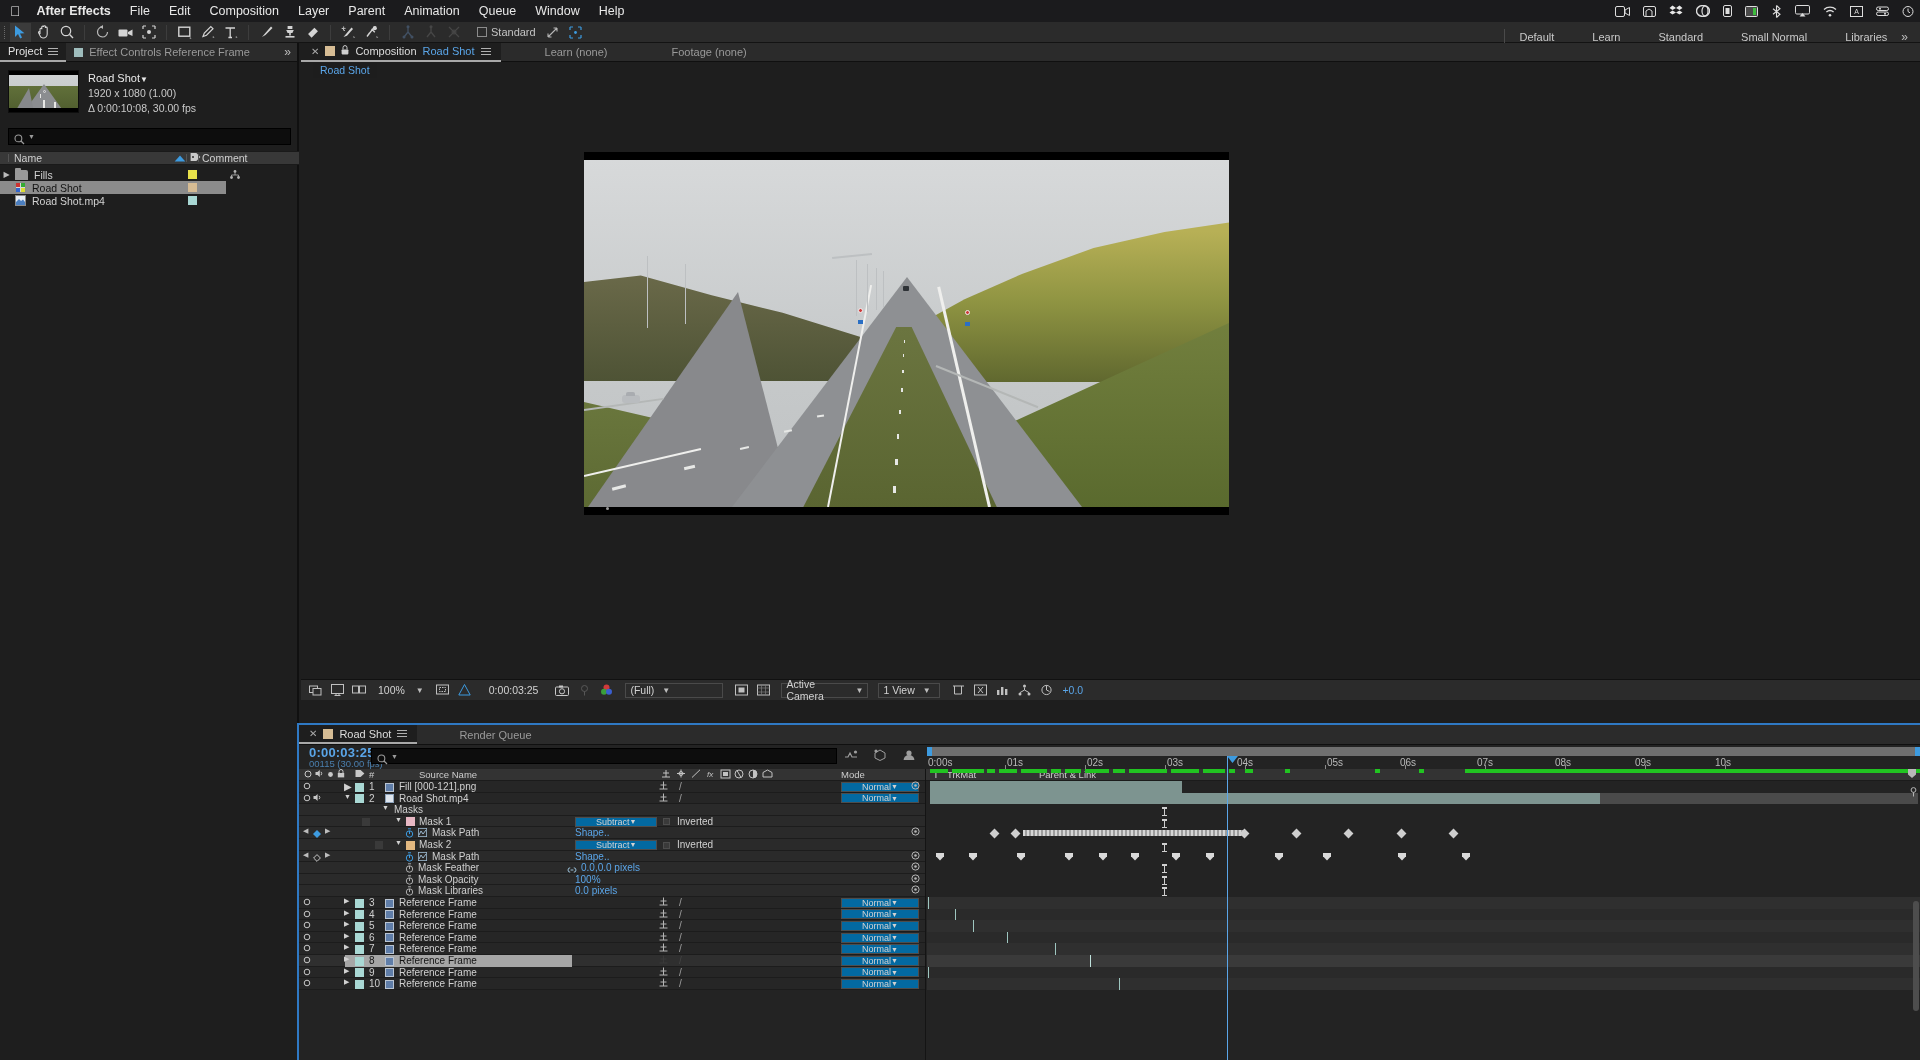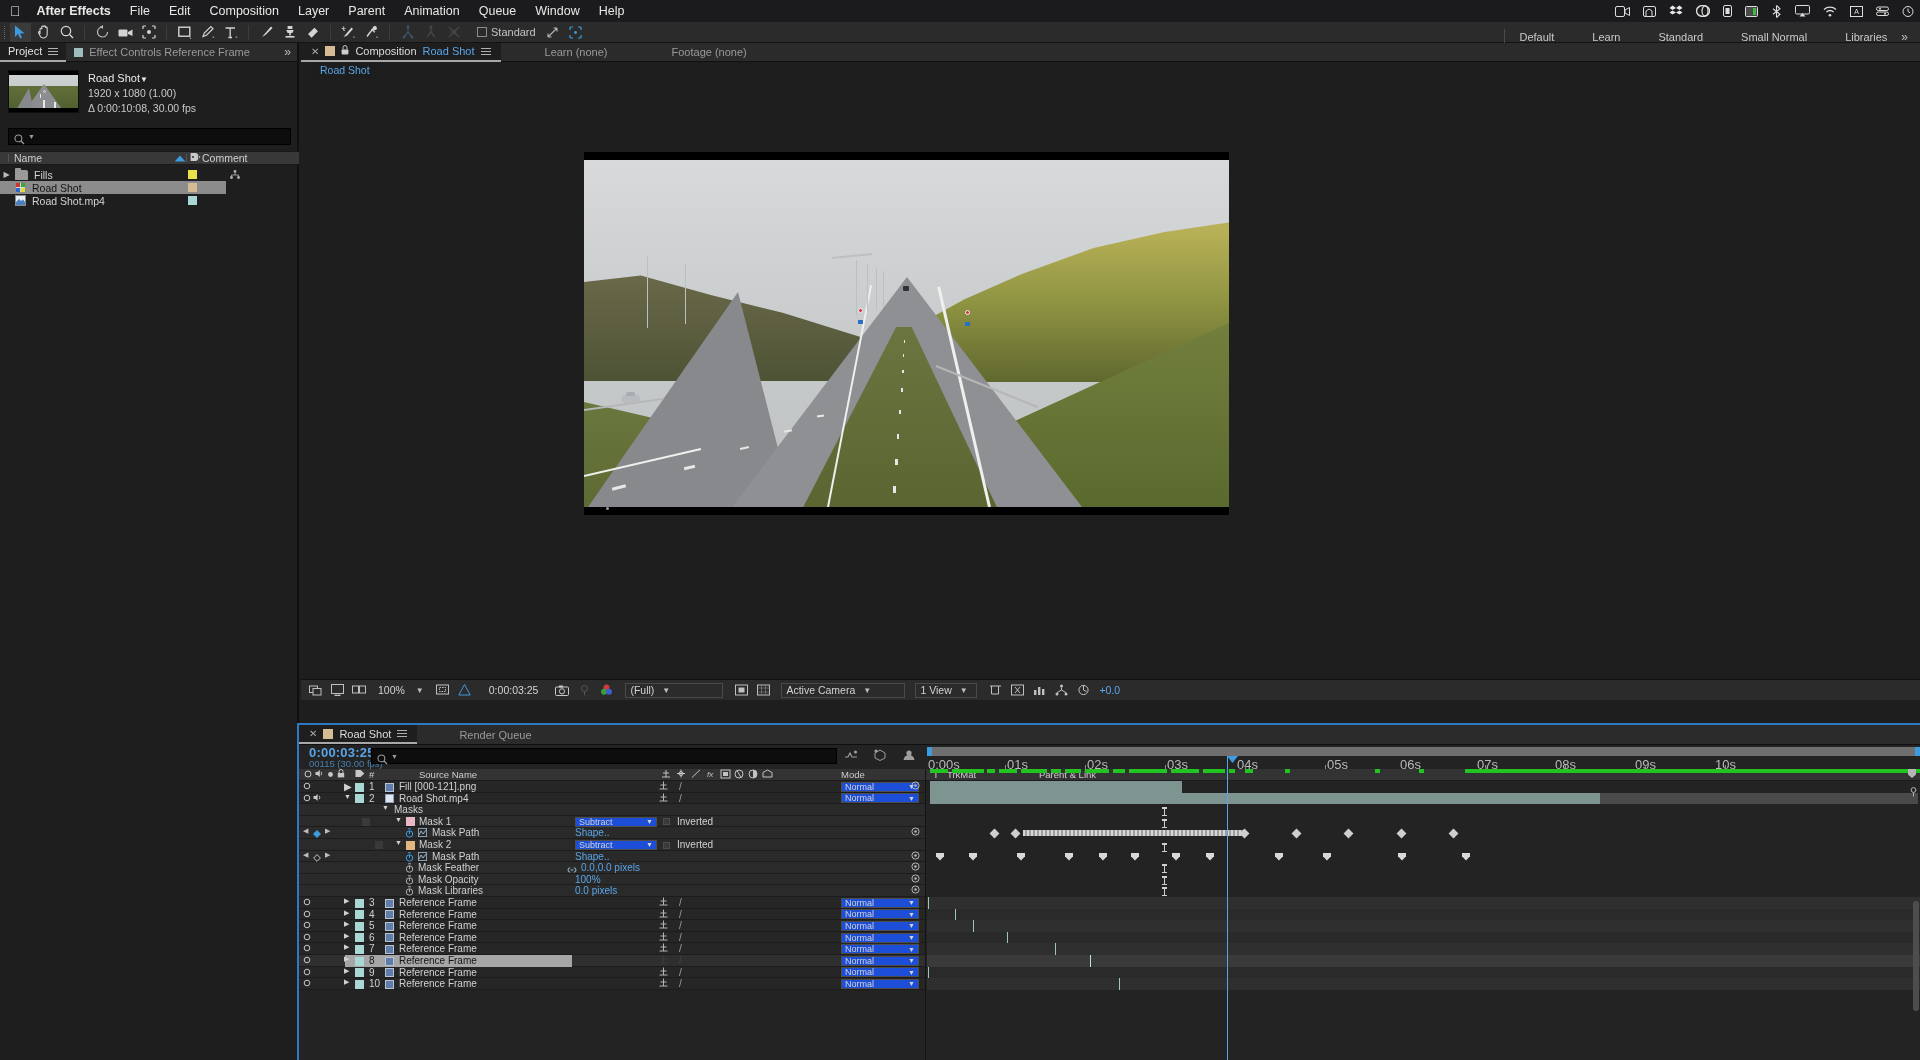--- a/index.html
+++ b/index.html
@@ -202,34 +202,34 @@
     font-size: 10px; color:#d0d0d0; border-bottom:1px solid #1c1c1c;
   }
   .tlrow.alt { background:#2a2a2a; }
   .tlrow.base { background:#262626; }
   .tlrow.selrow { background:#2f2f2f; }
   .tlrow span.c { position:absolute; }
   .lsel { position:absolute; left: 46px; top:0; height: 11.6px; width: 227px; background:#a6a6a6; }
   .lsel-txt { color:#141414 !important; }
   .minisel { width: 9px; height: 9px; display:inline-block; }
   .modesel {
-    position:absolute; background:#1d4ed8; border:1px solid #4d4d4d; height: 10px;
-    display:flex; align-items:center; justify-content:space-between; padding: 0 3px; font-size: 9px; color:#d2d2d2;
+    position:absolute; background:#0369a1; border:1px solid #4d4d4d; height: 10px;
+    display:flex; align-items:center; justify-content:space-between; padding: 0 20px; font-size: 9px; color:#d2d2d2;
   }
   .modesel .chv { font-size: 7px; }
   .layic { width: 9px; height: 9px; background:#5f7da8; border:1px solid #b9c4d2; display:inline-block;}
   .blue { color:#5aa5e8; }
   .tlvdiv { position:absolute; top: 44px; bottom: 0; width:1px; background:#141414; }
 
   
   .ruler { position:absolute; left: 628px; top: 22px; width: 995px; height: 22px; background:#232323;}
   .wa-bar { position:absolute; left: 0; top: 0; height: 9px; background:#6f6f6f; }
   .wa-end { position:absolute; width:5px; height:9px; background:#3d9be0; top:0; }
   .rul-ticks { position:absolute; top: 9px; left:0; right:0; height: 13px; }
-  .rul-ticks b { position:absolute; top:1px; font-size: 13px; font-weight: normal; color:#b9b9b9; }
+  .rul-ticks b { position:absolute; top:1px; font-size: 10px; font-weight: normal; color:#b9b9b9; }
   .rul-ticks i { position:absolute; top: 9px; width:1px; height:4px; background:#8a8a8a; }
   .cti { position:absolute; top: 9px; width: 11px; height: 12px; }
   .ctihead { width:11px; height:7px; background:#3d9be0; clip-path: polygon(0 0, 100% 0, 50% 100%); }
   .playhead { position:absolute; top: 31px; bottom: 0; width:1px; background:#5aa5e8; z-index: 6;}
   .tl-green { position:absolute; left: 628px; top: 44px; height: 4px; }
   .tl-green span { position:absolute; top:0; height:4px; background:#21c421; }
 
   .tbody { position:absolute; left: 628px; top: 56px; width: 995px; bottom: 0; overflow:hidden; }
   .tbar { position:absolute; height: 11.6px; }
   .kf { position:absolute; width:7px; height:7px; background:#cfcfcf; transform: rotate(45deg); }
@@ -731,21 +731,21 @@
               <rect x="0.5" y="1" width="12" height="10" fill="none" stroke="#c0c0c0"></rect>
               <rect x="3.5" y="3.5" width="6" height="5" fill="#c0c0c0"></rect>
             </svg>
           </span>
         <span class="vt-ic">
             <svg width="13" height="12" viewBox="0 0 13 12">
               <rect x="0.5" y="1" width="12" height="10" fill="none" stroke="#c0c0c0"></rect>
               <path d="M0.5 4 H12.5 M0.5 8 H12.5 M4.5 1 V11 M8.5 1 V11" stroke="#7e7e7e" stroke-width="0.7"></path>
             </svg>
           </span>
-        <span class="vselect" style="margin-left:4px;width:124px">
+        <span class="vselect" style="margin-left:4px;width:87px">
           <span>Active Camera</span>
           <span class="chv">▼</span>
         </span>
         <span class="vselect" style="margin-left:4px;width:62px">
           <span>1 View</span>
           <span class="chv">▼</span>
         </span>
         <span class="vt-ic" style="margin-left:4px">
             <svg width="13" height="12" viewBox="0 0 13 12">
               <path d="M1 2 H12 M2.5 2 V10 M9.5 2 V10 M2.5 10 H9.5" fill="none" stroke="#c0c0c0"></path>

